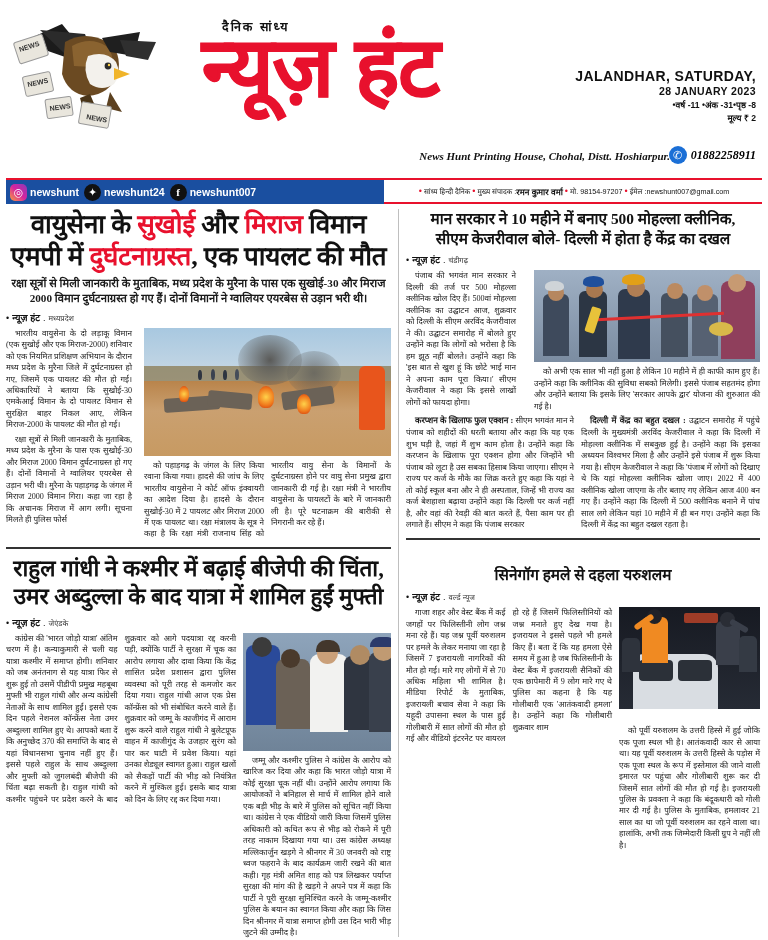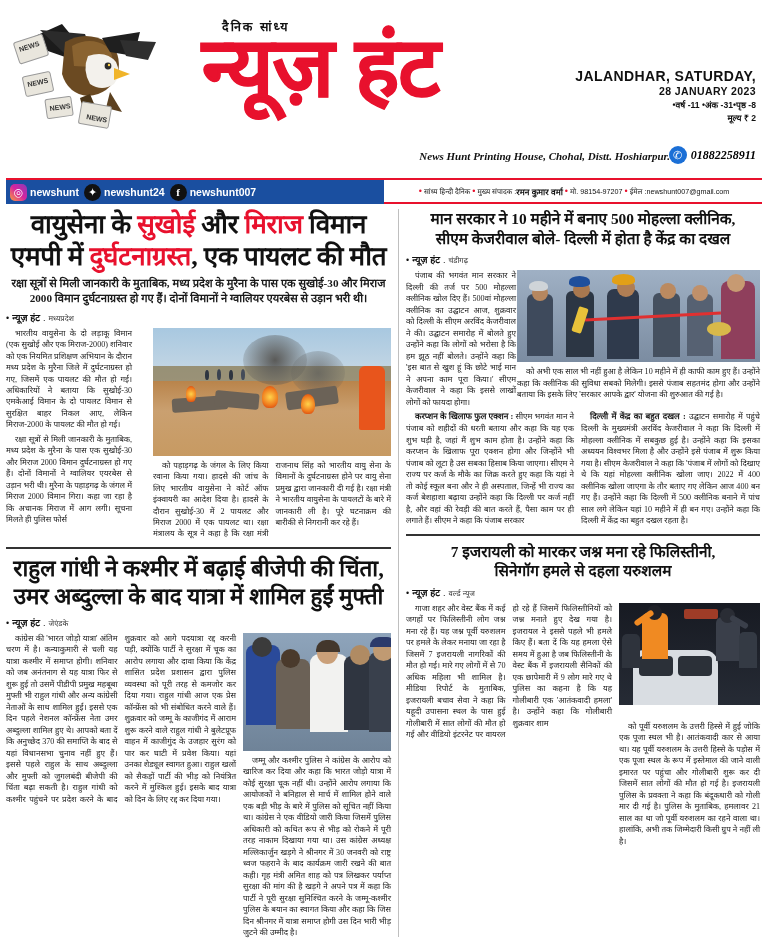--- a/index.html
+++ b/index.html
@@ -219,21 +219,21 @@
         </div>
         <div class="hl-sub-main">रक्षा सूत्रों से मिली जानकारी के मुताबिक, मध्य प्रदेश के मुरैना के पास एक सुखोई-30 और मिराज 2000 विमान दुर्घटनाग्रस्त हो गए हैं। दोनों विमानों ने ग्वालियर एयरबेस से उड़ान भरी थी।</div>
 
         <div class="byline">
           <span class="bullet">•</span>
           <span class="bn">न्यूज़ हंट</span>
           <span>.</span>
           <span class="bl">मध्यप्रदेश</span>
         </div>
 
-        <div style="display:flex; gap:21px;">
+        <div style="display:flex; gap:12px;">
           <div style="width:126px;">
             <div class="body-text">भारतीय वायुसेना के दो लड़ाकू विमान (एक सुखोई और एक मिराज-2000) शनिवार को एक नियमित प्रशिक्षण अभियान के दौरान मध्य प्रदेश के मुरैना जिले में दुर्घटनाग्रस्त हो गए, जिसमें एक पायलट की मौत हो गई। अधिकारियों ने बताया कि सुखोई-30 एमकेआई विमान के दो पायलट विमान से सुरक्षित बाहर निकल आए, लेकिन मिराज-2000 के पायलट की मौत हो गई।</div>
             <div class="body-text" style="margin-top:3px;">रक्षा सूत्रों से मिली जानकारी के मुताबिक, मध्य प्रदेश के मुरैना के पास एक सुखोई-30 और मिराज 2000 विमान दुर्घटनाग्रस्त हो गए हैं। दोनों विमानों ने ग्वालियर एयरबेस से उड़ान भरी थी। मुरैना के पहाड़गढ़ के जंगल में मिराज 2000 विमान गिरा। कहा जा रहा है कि अचानक मिराज में आग लगी। सूचना मिलते ही पुलिस फोर्स</div>
           </div>
           <div style="flex:1;">
             <div class="photo ph-crash">
               <div class="sky"></div>
               <div class="treeline"></div>
               <div class="ground"></div>
               <div class="smoke" style="left:38%; top:6%; width:64px; height:50px;"></div>
@@ -310,21 +310,21 @@
           <span>मान सरकार ने 10 महीने में बनाए 500 मोहल्ला क्लीनिक,</span><br>
           <span>सीएम केजरीवाल बोले- दिल्ली में होता है केंद्र का दखल</span>
         </div>
         <div class="byline">
           <span class="bullet">•</span>
           <span class="bn">न्यूज़ हंट</span>
           <span>.</span>
           <span class="bl">चंडीगढ़</span>
         </div>
 
-        <div style="display:flex; gap:1px;">
+        <div style="display:flex; gap:18px;">
           <div style="width:110px;">
             <div class="body-text">पंजाब की भगवंत मान सरकार ने दिल्ली की तर्ज पर 500 मोहल्ला क्लीनिक खोल दिए हैं। 500वां मोहल्ला क्लीनिक का उद्घाटन आज, शुक्रवार को दिल्ली के सीएम अरविंद केजरीवाल ने की। उद्घाटन समारोह में बोलते हुए उन्होंने कहा कि लोगों को भरोसा है कि हम झूठ नहीं बोलते। उन्होंने कहा कि 'इस बात से खुश हूं कि छोटे भाई मान ने अपना काम पूरा किया।' सीएम केजरीवाल ने कहा कि इससे लाखों लोगों को फायदा होगा।</div>
           </div>
           <div style="flex:1;">
             <div class="photo ph-cm">
               <div style="position:absolute;inset:0;background:linear-gradient(#9fb0c4,#7b8ca1);"></div>
               <div style="position:absolute;left:4%;top:26%;width:26px;height:62px;background:#3e4a5c;border-radius:6px 6px 0 0;"></div>
               <div style="position:absolute;left:6%;top:16%;width:16px;height:16px;background:#b6875f;border-radius:50%;"></div>
               <div class="turban" style="left:5%;top:12%;width:19px;height:10px;background:#cfd4d8;"></div>
               <div style="position:absolute;left:20%;top:22%;width:28px;height:66px;background:#2c3644;border-radius:6px 6px 0 0;"></div>
@@ -361,21 +361,21 @@
               <span>उद्घाटन समारोह में पहुंचे दिल्ली के मुख्यमंत्री अरविंद केजरीवाल ने कहा कि दिल्ली में मोहल्ला क्लीनिक में सबकुछ हुई है। उन्होंने कहा कि इसका अध्ययन विश्वभर मिला है और उन्होंने इसे पंजाब में शुरू किया गया है। सीएम केजरीवाल ने कहा कि 'पंजाब में लोगों को दिखाए थे कि यहां मोहल्ला क्लीनिक खोला जाए। 2022 में 400 क्लीनिक खोला जाएगा के तौर बताए गए लेकिन आज 400 बन गए हैं। उन्होंने कहा कि दिल्ली में 500 क्लीनिक बनाने में पांच साल लगे लेकिन यहां 10 महीने में ही बन गए। उन्होंने कहा कि दिल्ली में केंद्र का बहुत दखल रहता है।</span>
             </div>
           </div>
         </div>
       </div>
 
       <div class="rule-thick"></div>
 
       <div>
         <div class="hl hl-r2">
-          <span>7 इजरायली को मारकर जश्न मना रहे फिलिस्तीनी,</span><br>
+          <br>
           <span>सिनेगॉग हमले से दहला यरुशलम</span>
         </div>
         <div class="byline">
           <span class="bullet">•</span>
           <span class="bn">न्यूज़ हंट</span>
           <span>.</span>
           <span class="bl">वर्ल्ड न्यूज</span>
         </div>
 
         <div style="display:flex; gap:7px;">

